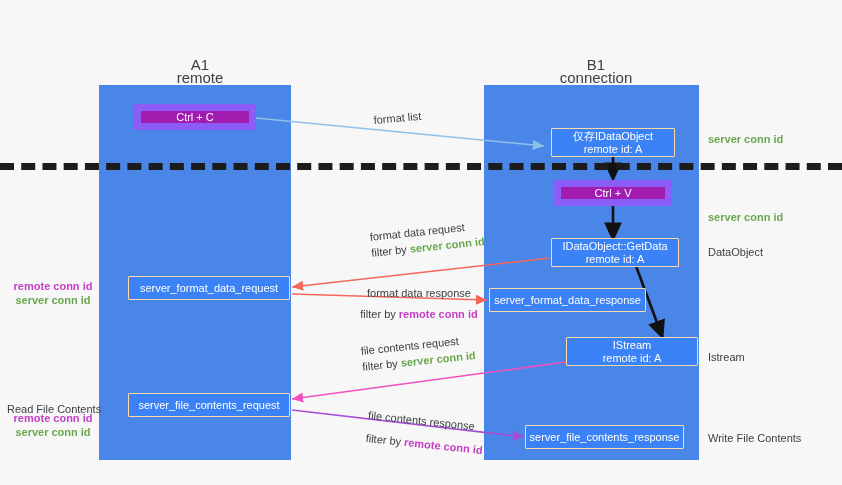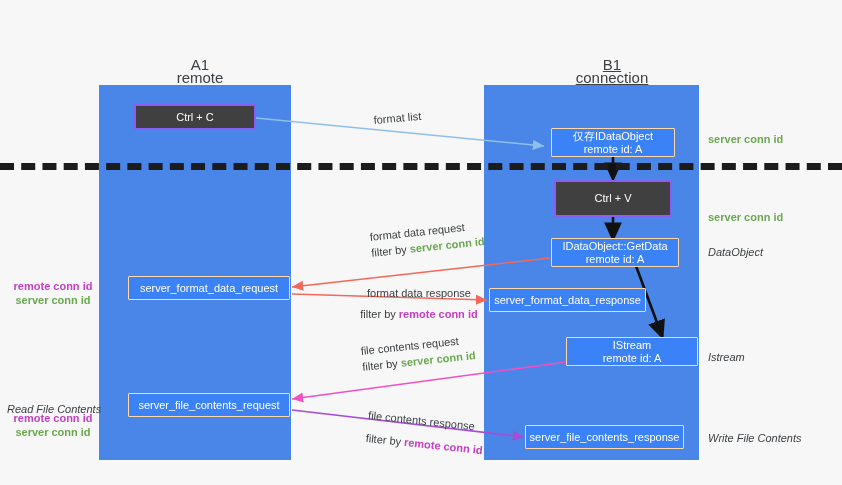--- a/index.html
+++ b/index.html
@@ -20,46 +20,46 @@
   }
   .lane{
     background:#4a86e8;
   }
   .box{
     box-sizing:border-box;
     display:flex;flex-direction:column;align-items:center;justify-content:center;
     color:#ffffff;font-size:11px;line-height:13px;text-align:center;
     border-radius:1px;
   }
-  .box.green{background:#404040;border:2px solid #8b5cf6;}
+  .box.green{background:#a21caf;border:7px solid #8b5cf6;}
   .box.orange{background:#3b82f6;border:1px solid #fdd9a8;}
   .lbl{font-size:11px;color:#3c4043;line-height:14px;white-space:nowrap;}
   .lbl.green{color:#6aa84f;font-weight:bold;}
   .lbl.magenta{color:#c540c5;font-weight:bold;}
-  .lbl.dark{color:#3c4043;font-style:italic;}
+  .lbl.dark{color:#3c4043;}
   .rot{transform-origin:left top;}
   svg{position:absolute;left:0;top:0;overflow:visible;}
   .dashrow{
     left:0;top:163px;width:842px;height:0;
     border-top:7px dashed #1c1c1c;
   }
 </style>
 </head>
 <body>
 
 <div id="stage">
 
   <div class="abs title">
   </div>
 
   <div class="abs lane-head" style="left:140px;top:58px;width:120px;">
     <div>A1</div>
     <div>remote</div>
   </div>
-  <div class="abs lane-head" style="left:552px;top:58px;width:120px;text-decoration:underline;">
+  <div class="abs lane-head" style="left:536px;top:58px;width:120px;">
     <div>B1</div>
     <div>connection</div>
   </div>
 
   <div class="abs lane" style="left:99px;top:85px;width:192px;height:375px;"></div>
   <div class="abs lane" style="left:484px;top:85px;width:215px;height:375px;"></div>
 
   <svg width="842" height="485">
     <defs>
       <marker id="ar-blue" markerWidth="9" markerHeight="9" refX="7" refY="3.2" orient="auto">
@@ -100,21 +100,21 @@
 
   <div class="abs box green" style="left:134px;top:104px;width:122px;height:26px;">
     <span>Ctrl + C</span>
   </div>
 
   <div class="abs box orange" style="left:551px;top:128px;width:124px;height:29px;">
     <span>仅存IDataObject</span>
     <span>remote id: A</span>
   </div>
 
-  <div class="abs box green" style="left:554px;top:180px;width:118px;height:37px;justify-content:center;">
+  <div class="abs box green" style="left:554px;top:180px;width:118px;height:26px;justify-content:center;">
     <span>Ctrl + V</span>
   </div>
 
   <div class="abs box orange" style="left:551px;top:238px;width:128px;height:29px;">
     <span>IDataObject::GetData</span>
     <span>remote id: A</span>
   </div>
 
   <div class="abs box orange" style="left:566px;top:337px;width:132px;height:29px;">
     <span>IStream</span>

